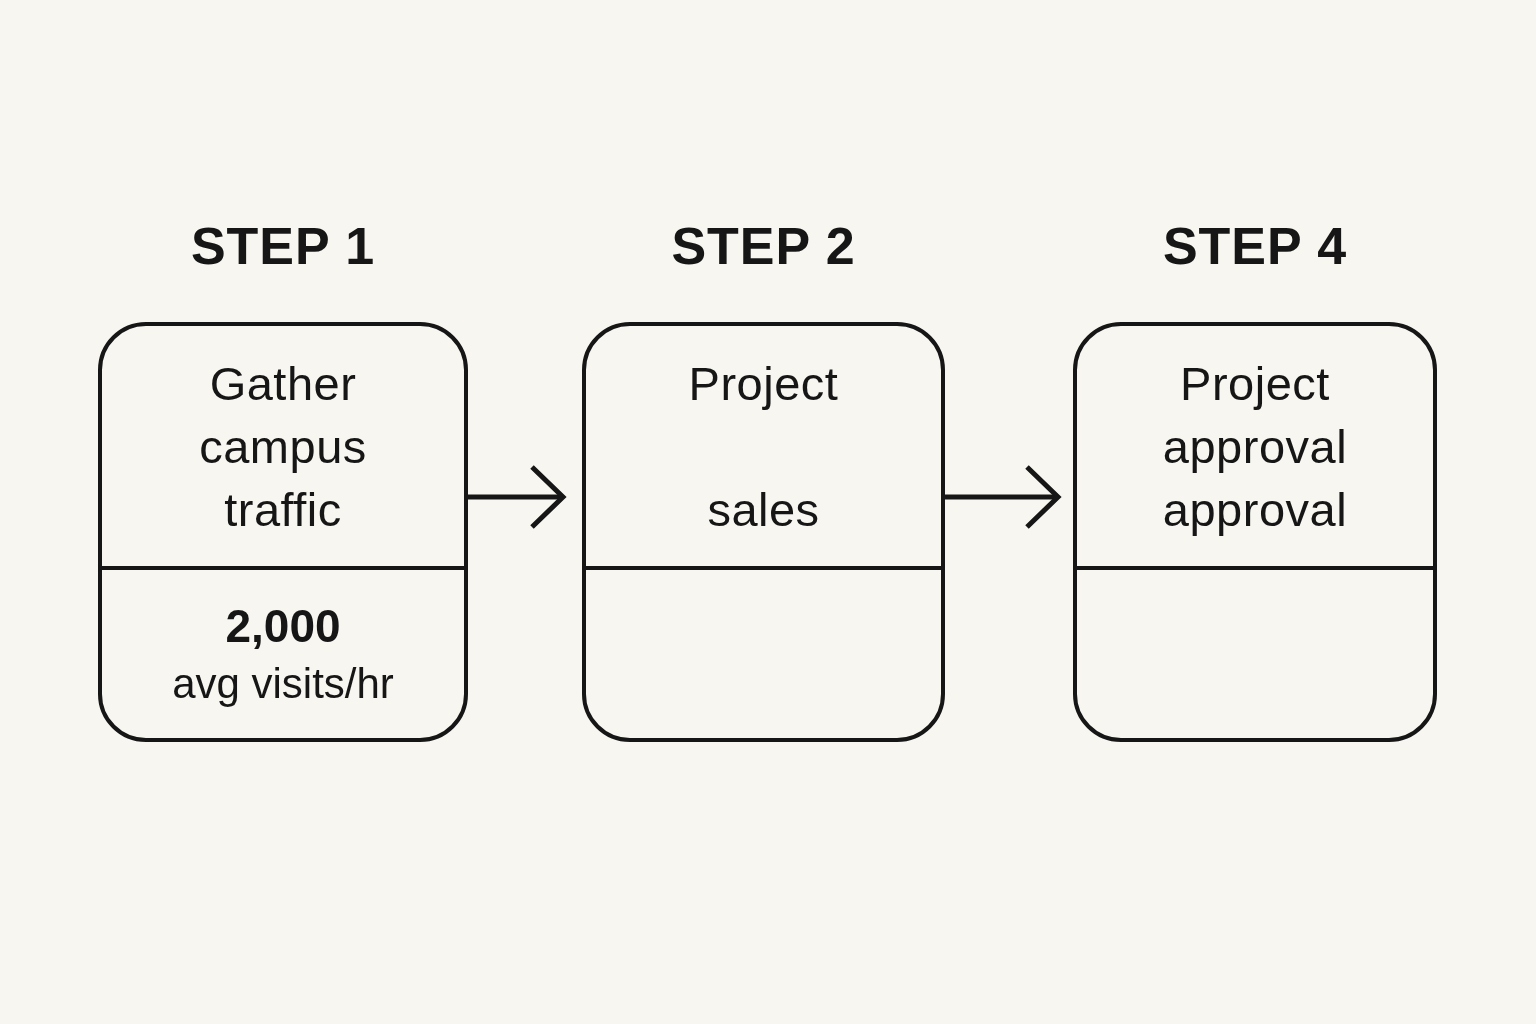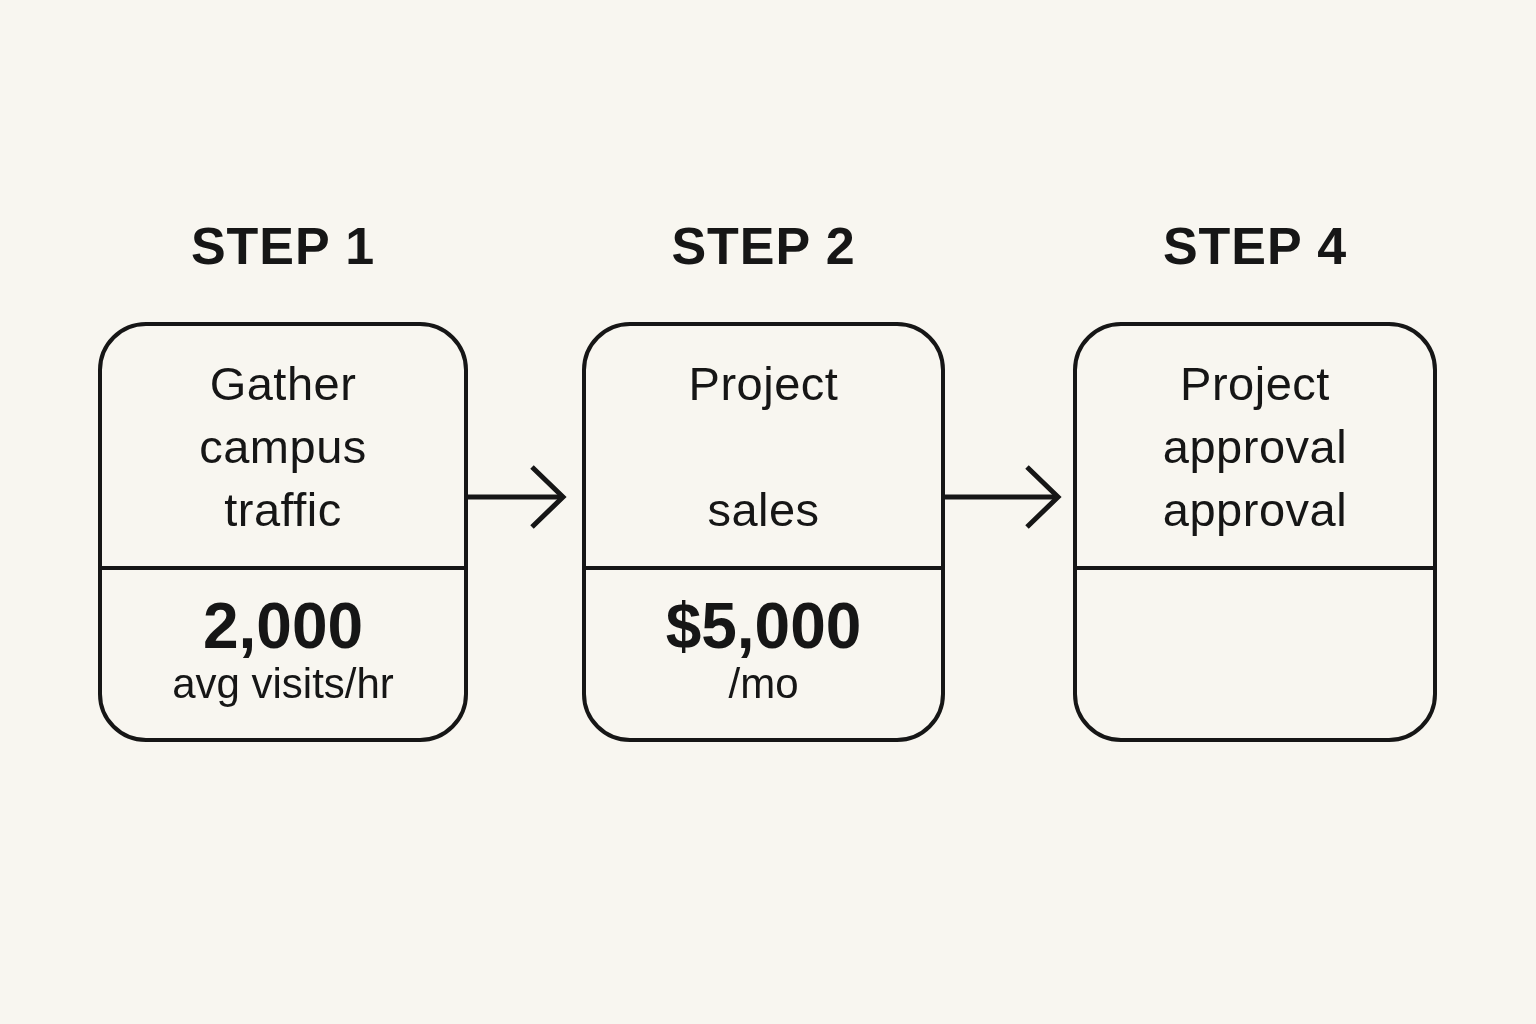--- a/index.html
+++ b/index.html
@@ -21,21 +21,21 @@
   .box-top{
     flex:0 0 244px;box-sizing:border-box;
     display:flex;align-items:center;justify-content:center;
     border-bottom:4px solid var(--ink);
   }
   .box-bottom{
     flex:1 1 auto;
     display:flex;flex-direction:column;align-items:center;justify-content:center;
   }
   .title{font-size:47px;line-height:63px;text-align:center;letter-spacing:0.5px;}
-  .value{font-size:64px;font-weight:bold;line-height:56px;text-align:center;}
+  .value{font-size:46px;font-weight:bold;line-height:56px;text-align:center;}
   .caption{font-size:42px;line-height:52px;text-align:right;margin-top:4px;}
   svg.arrow{position:absolute;display:block;color:var(--ink);}
   
   .col1{left:98px;width:370px;}
   .col2{left:582px;width:363px;}
   .col3{left:1073px;width:364px;}
 </style>
 </head>
 <body>
 
@@ -63,24 +63,20 @@
 </svg>
 
 <div class="box col2">
   <div class="box-top">
     <div class="title">
       <span>Project</span><br>
       <br>
       <span>sales</span>
     </div>
   </div>
-  <div class="box-bottom">
-    <div class="value">$5,000</div>
-    <div class="caption">/mo</div>
-  </div>
 </div>
 
 <svg class="arrow" style="left:945px;top:462px;" width="118" height="70" viewBox="0 0 118 70">
   <path d="M0 35 H110" stroke="currentColor" stroke-width="5" fill="none"></path>
   <path d="M82 5 L113 35 L82 65" stroke="currentColor" stroke-width="5" fill="none" stroke-linejoin="miter"></path>
 </svg>
 
 <div class="box col3">
   <div class="box-top">
     <div class="title">

